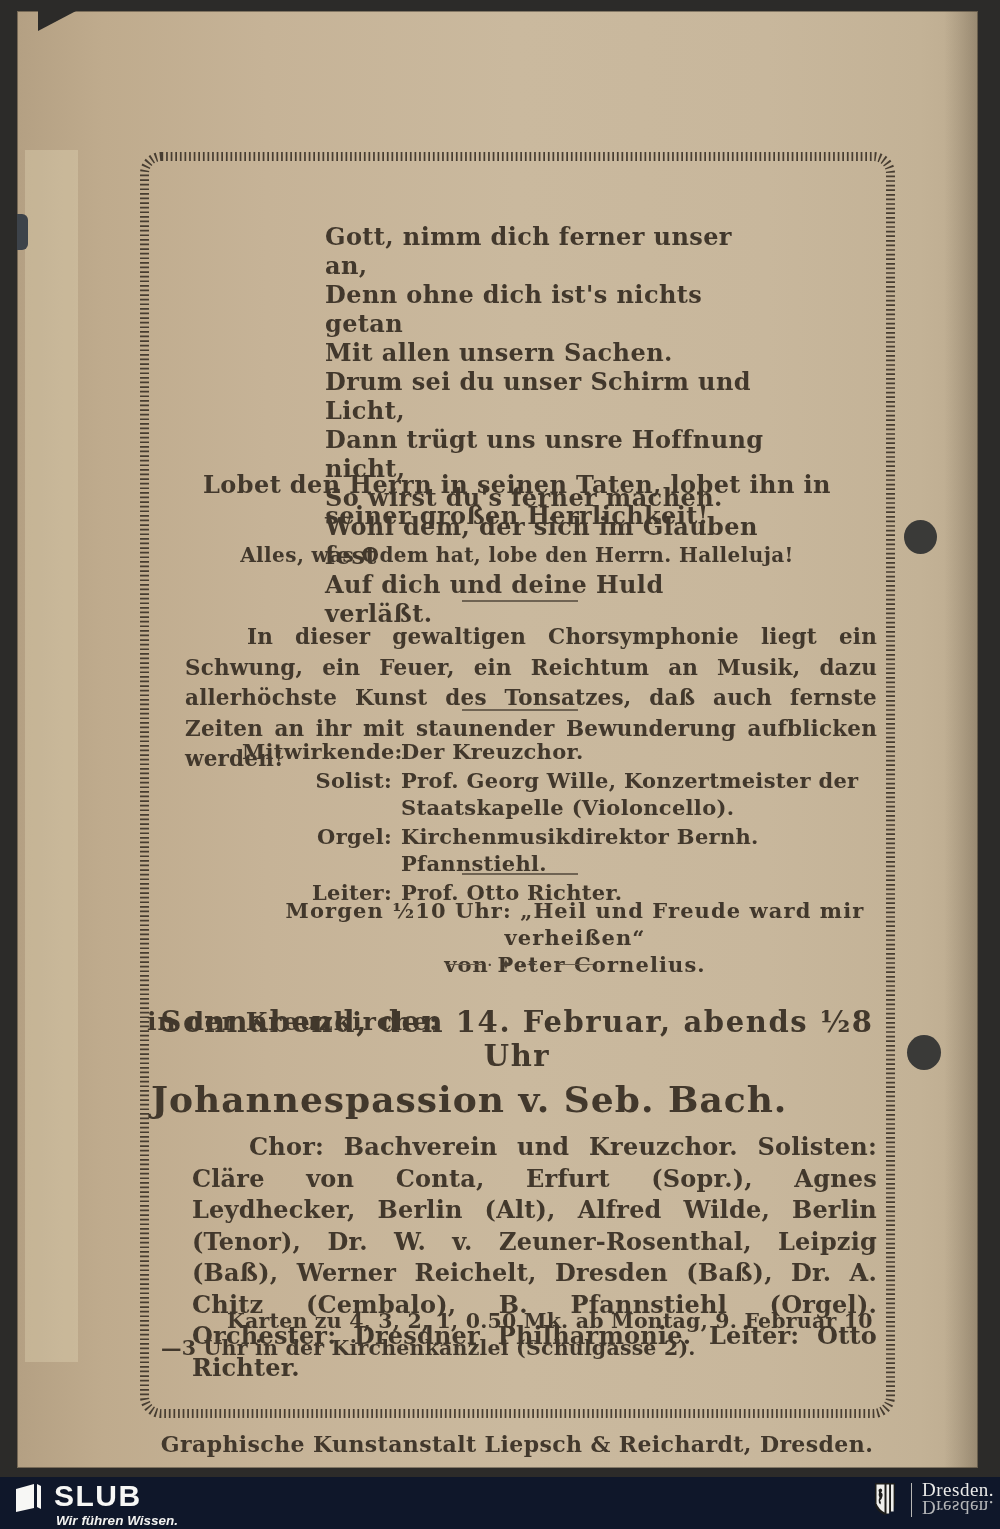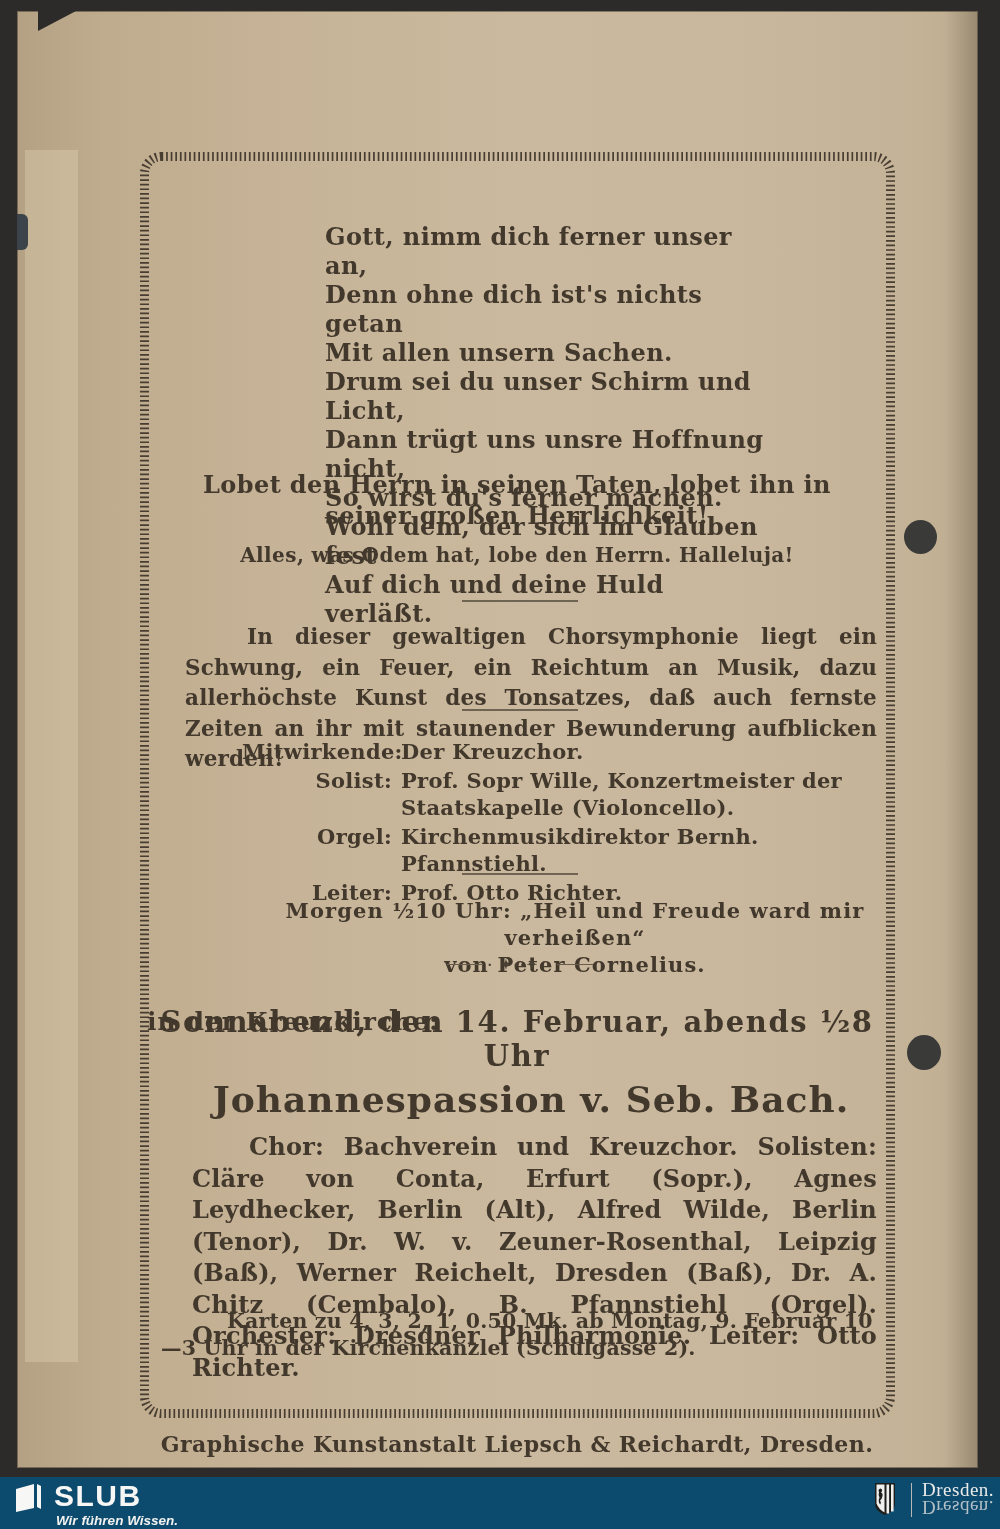--- a/index.html
+++ b/index.html
@@ -80,41 +80,41 @@
   .ornament .glyphs{font-size:13px;letter-spacing:2px;padding:0 5px;font-weight:700;}
   .date-head{
     position:absolute;left:130px;top:994px;width:740px;
     font-size:29px;text-align:center;letter-spacing:1.6px;
   }
   .venue-head{
     position:absolute;left:130px;top:996px;width:740px;
     font-size:25px;text-align:left;letter-spacing:1px;
   }
   .event-title{
-    position:absolute;left:144px;top:1067px;width:740px;
-    font-size:36px;text-align:center;letter-spacing:1px;
+    position:absolute;left:134px;top:1067px;width:740px;
+    font-size:36px;letter-spacing:1px;
   }
   .details{
     position:absolute;left:175px;top:1120px;width:685px;
     font-size:24px;line-height:31.5px;text-align:justify;text-indent:57px;
     letter-spacing:.2px;
   }
   .tickets{
     position:absolute;left:144px;top:1297px;width:719px;
     font-size:20.5px;line-height:27px;text-indent:66px;letter-spacing:.2px;
   }
   .printer{
     position:absolute;left:130px;top:1420px;width:740px;
     font-size:22px;text-align:center;letter-spacing:.4px;
   }
 
   
   .viewer-bar{
     position:absolute;left:0;top:1477px;width:1000px;height:52px;
-    background:#0c4a6e;font-family:"Liberation Sans","DejaVu Sans",sans-serif;
+    background:#0f172a;font-family:"Liberation Sans","DejaVu Sans",sans-serif;
   }
   .slub-book{position:absolute;left:14px;top:5px;}
   .slub-name{
     position:absolute;left:54px;top:2px;
     font-size:30px;font-weight:700;color:#f7f7f5;letter-spacing:1.5px;
   }
   .slub-tagline{
     position:absolute;left:56px;top:36px;
     font-size:13.5px;font-weight:700;color:#f2f2f0;font-style:italic;
   }
@@ -158,21 +158,21 @@
 
   <div class="rule" style="top:698px"></div>
 
   <div class="print credits">
     <div class="credit-row">
       <div class="credit-label">Mitwirkende:</div>
       <div class="credit-value">Der Kreuzchor.</div>
     </div>
     <div class="credit-row">
       <div class="credit-label">Solist:</div>
-      <div class="credit-value">Prof. Sopr Wille, Konzertmeister der Staatskapelle (Violoncello).</div>
+      <div class="credit-value">Prof. Georg Wille, Konzertmeister der Staatskapelle (Violoncello).</div>
     </div>
     <div class="credit-row">
       <div class="credit-label">Orgel:</div>
       <div class="credit-value">Kirchenmusikdirektor Bernh. Pfannstiehl.</div>
     </div>
     <div class="credit-row">
       <div class="credit-label">Leiter:</div>
       <div class="credit-value">Prof. Otto Richter.</div>
     </div>
   </div>

